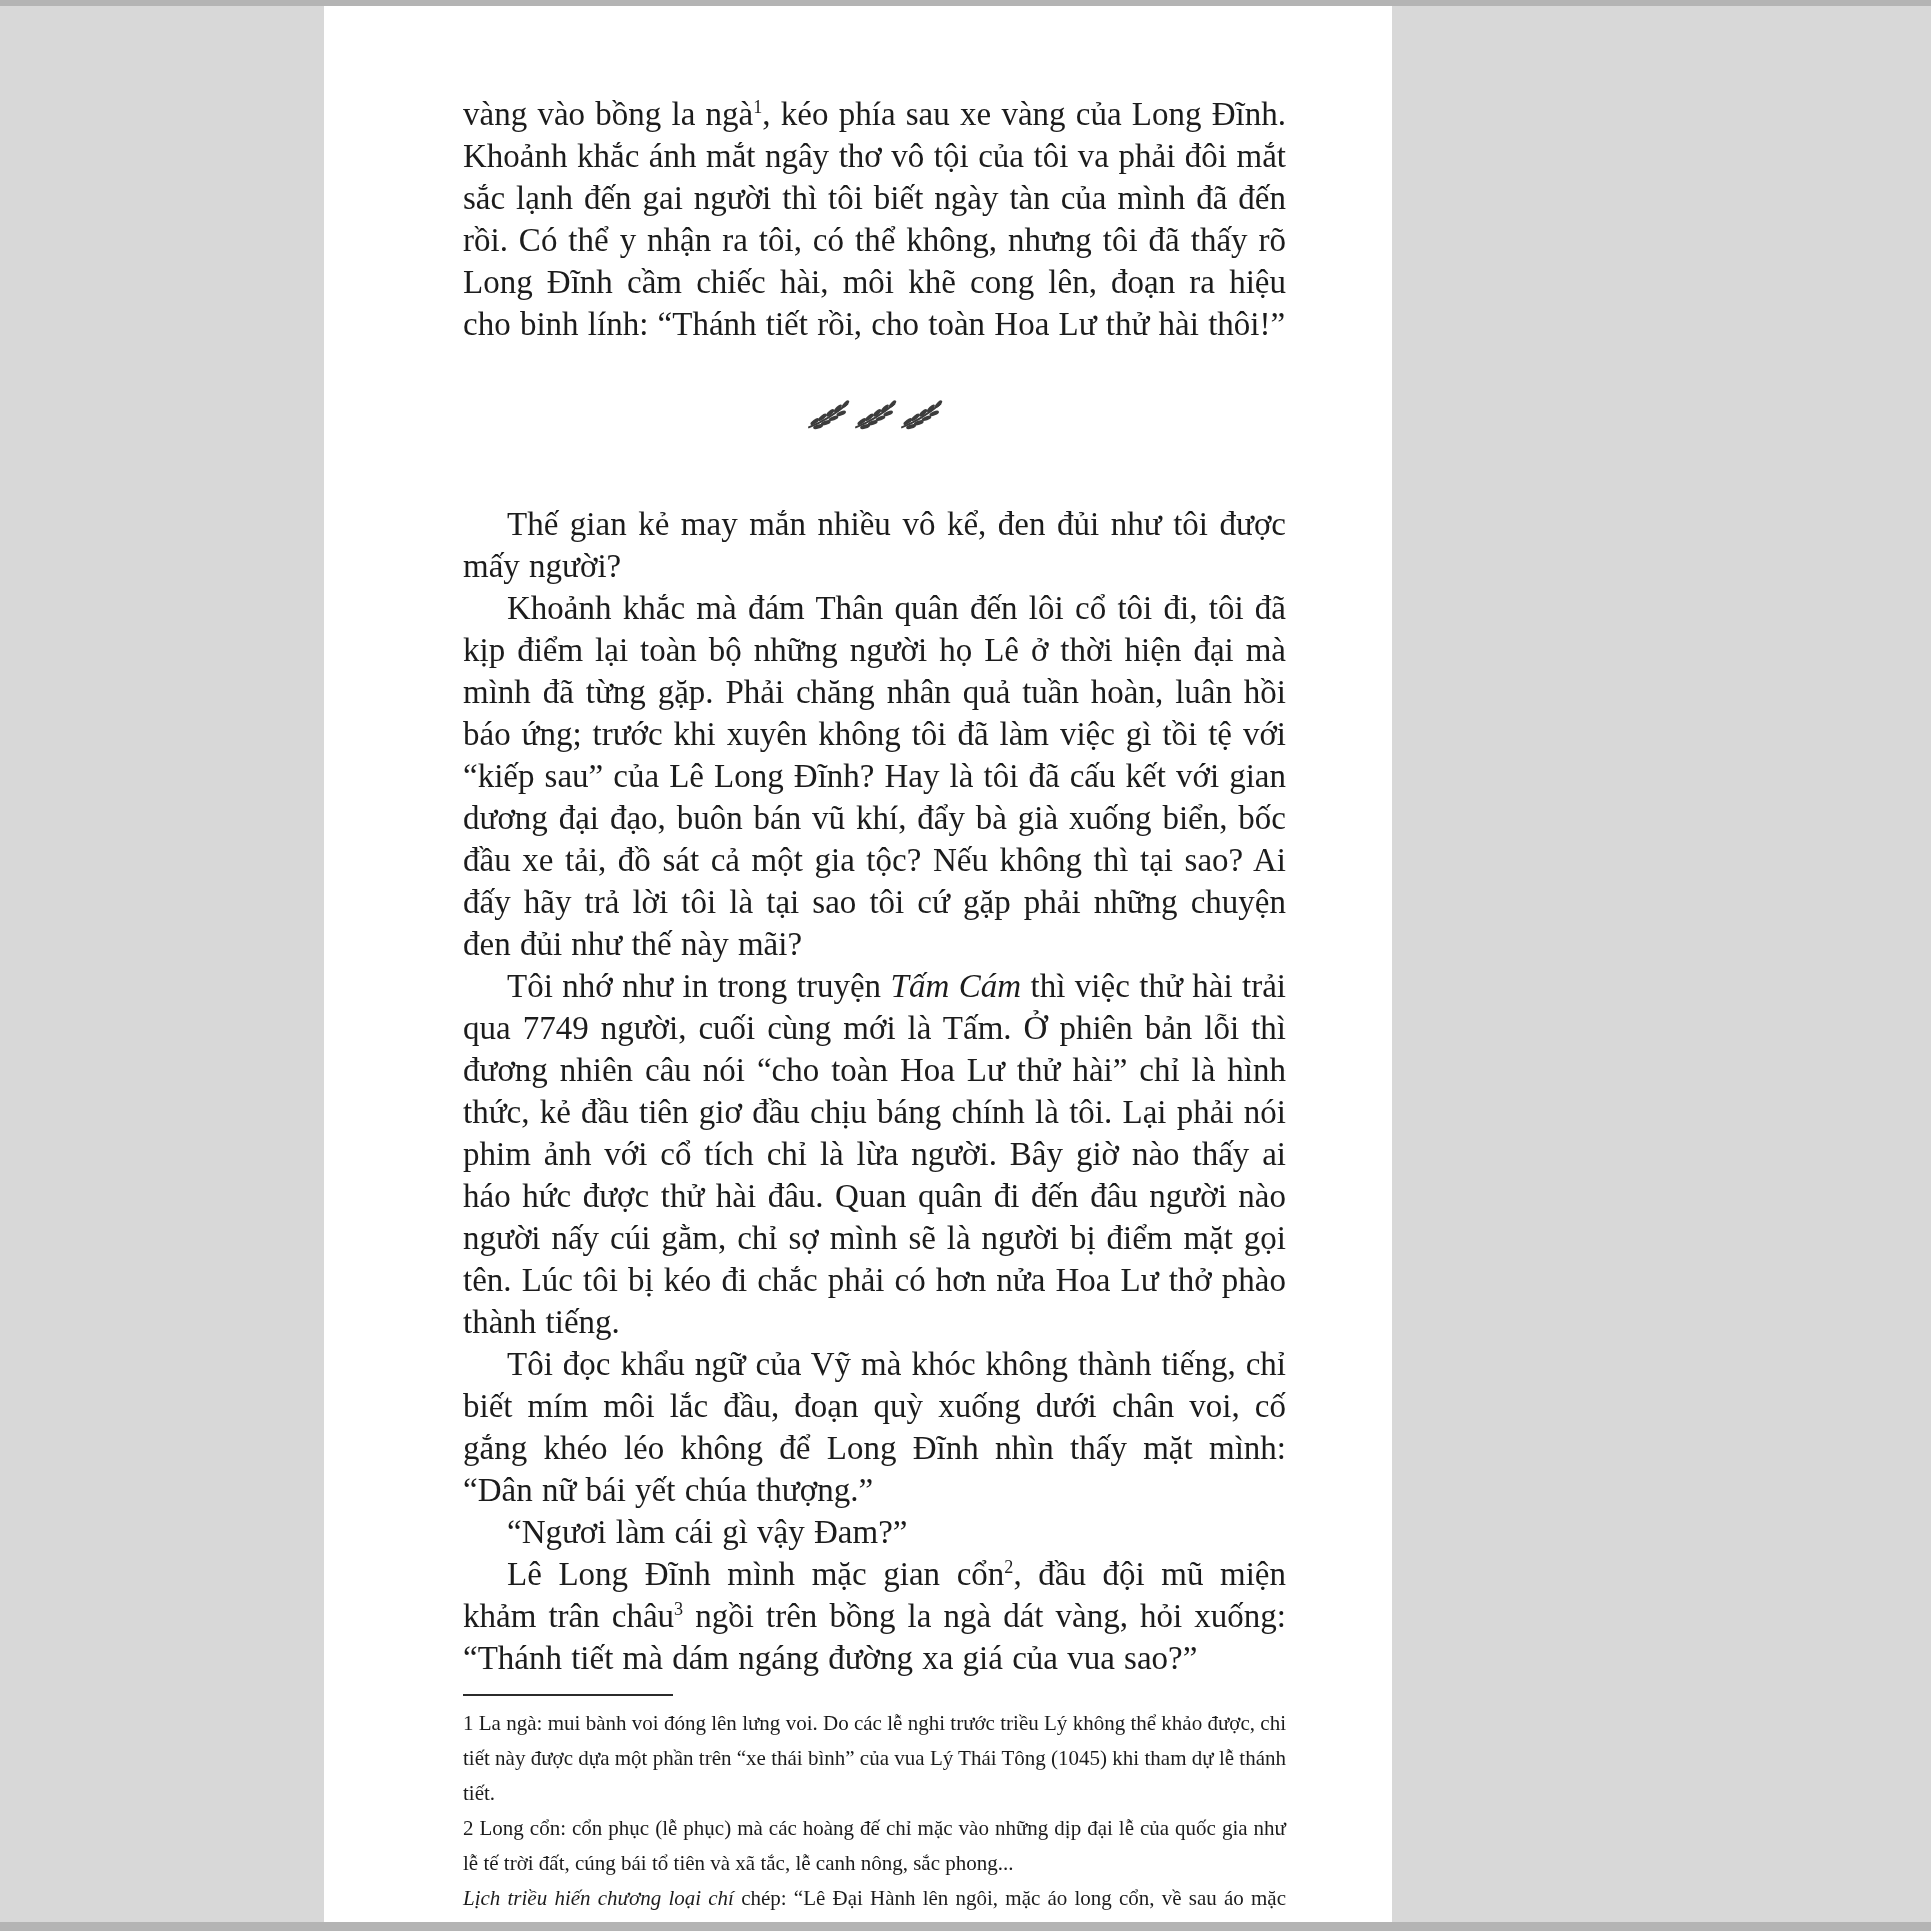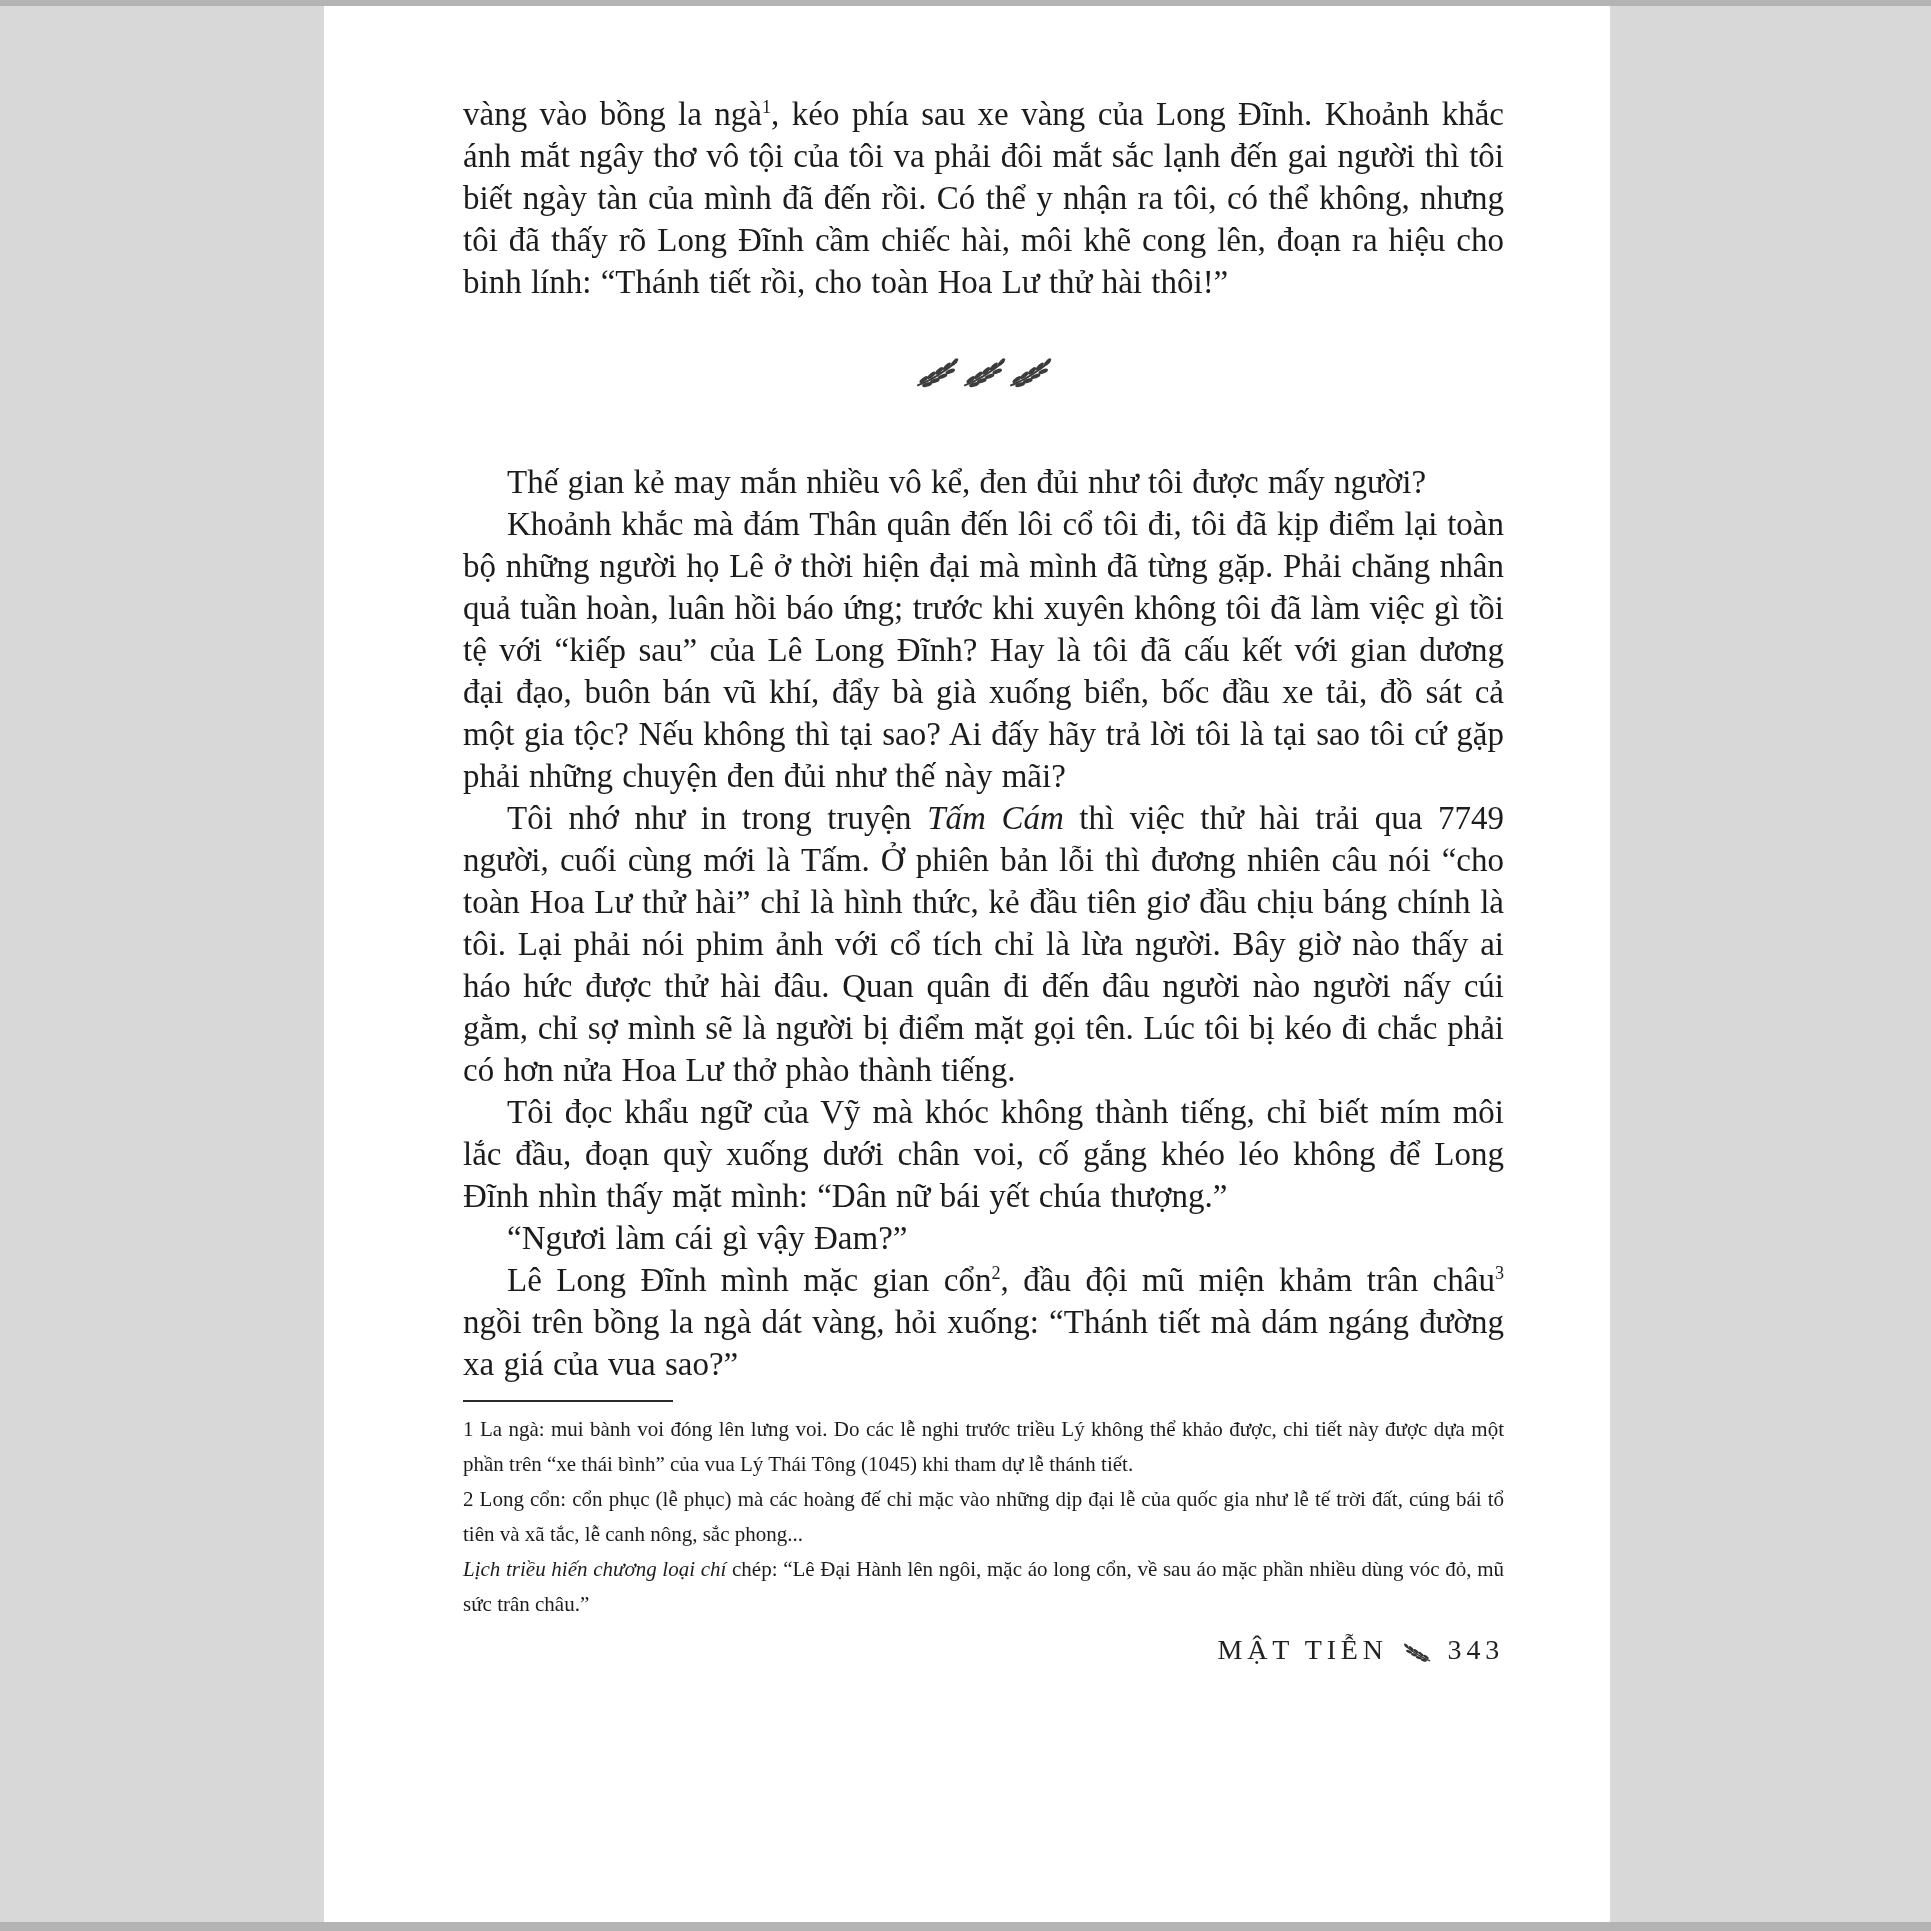--- a/index.html
+++ b/index.html
@@ -5,21 +5,21 @@
   html,body{margin:0;padding:0;background:#d8d8d8;}
   .screen{
     position:relative;width:1931px;height:1931px;overflow:hidden;
     background:#d8d8d8;
     font-family:"Liberation Serif","DejaVu Serif",serif;
   }
   .edge{position:absolute;left:0;width:1931px;background:#b4b4b4;z-index:6;}
   .edge.top{top:0;height:5.8px;}
   .edge.bottom{bottom:0;height:8.7px;}
   .page{
-    position:absolute;left:324px;top:0;width:1286px;height:1931px;
+    position:absolute;left:324px;top:0;width:1068px;height:1931px;
     background:#ffffff;
     border-radius:6px;
   }
   .text-block{padding:93px 106px 0 139px;color:#1c1c1c;}
   .para{margin:0;font-size:33px;line-height:42px;text-align:justify;word-spacing:1px;}
   .para.indent{text-indent:44px;}
   .para i{font-style:italic;}
   sup{font-size:0.55em;line-height:0;vertical-align:super;}
   .divider{display:flex;justify-content:center;align-items:center;gap:2.9px;margin:52px 0 71px 0;height:35px;}
   .sprig{width:44px;height:33px;color:#3c3c3c;}

